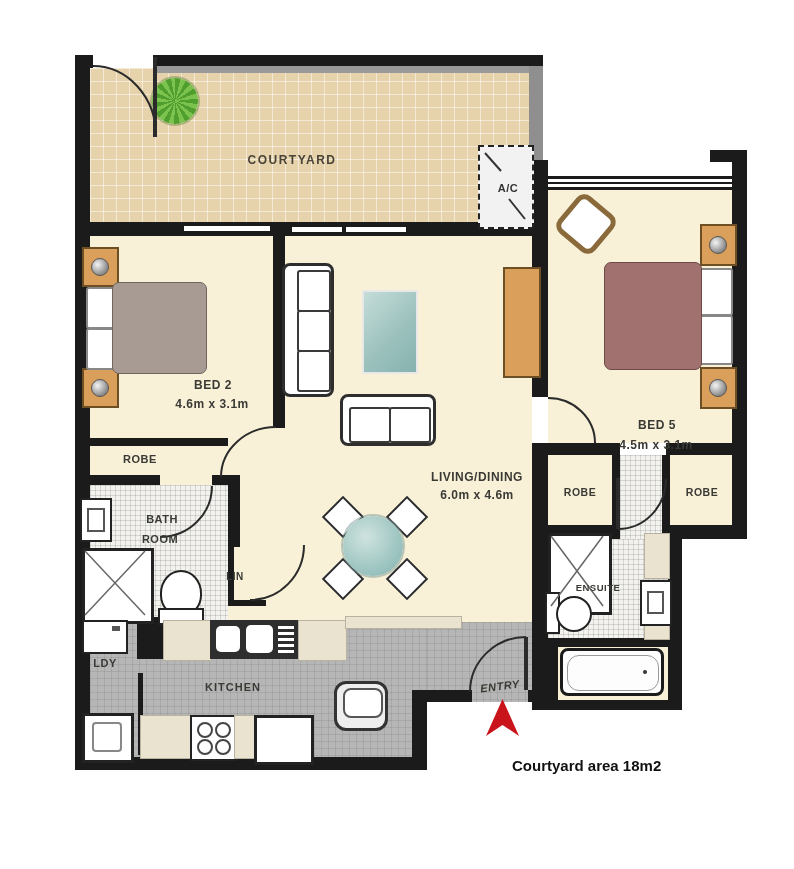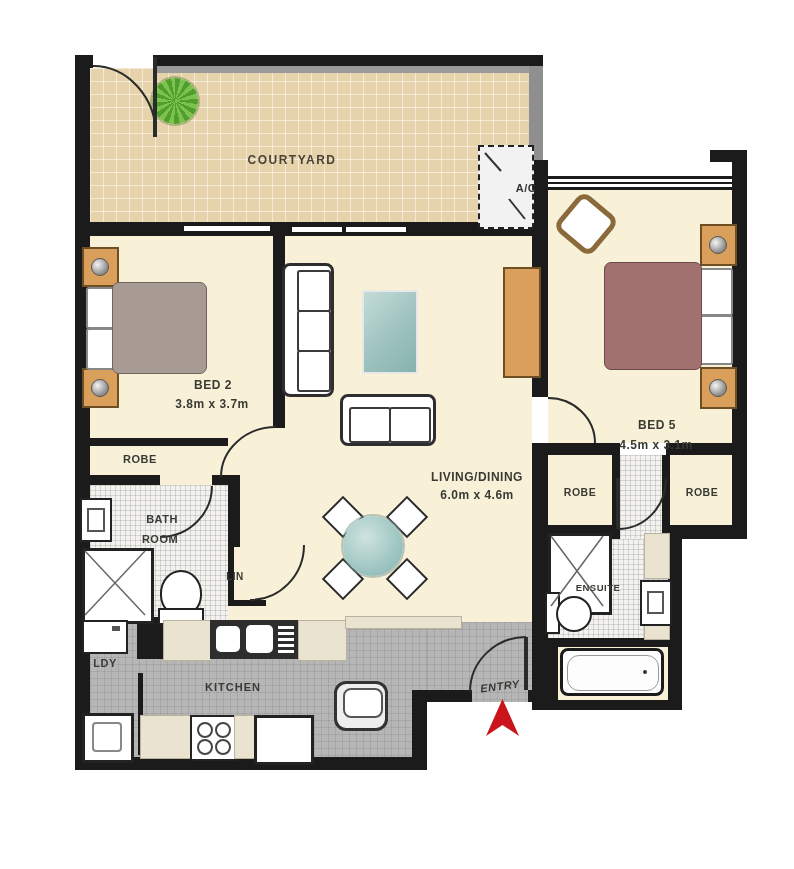--- a/index.html
+++ b/index.html
@@ -94,21 +94,21 @@
   <div class="w" style="left:75px;top:757px;width:352px;height:13px;"></div>
   <div class="w" style="left:412px;top:690px;width:15px;height:80px;"></div>
   <div class="w" style="left:420px;top:690px;width:52px;height:12px;"></div>
   <div class="w" style="left:528px;top:690px;width:14px;height:12px;"></div>
 
   <div class="abs" style="left:152px;top:78px;width:46px;height:46px;border-radius:50%;
               background:repeating-conic-gradient(#4f9e2e 0 14deg,#7cc24f 14deg 28deg);
               box-shadow:0 0 0 2px rgba(60,110,30,.35);"></div>
 
   <div class="abs" style="left:478px;top:145px;width:56px;height:84px;background:#f2f2f2;border:2px dashed #222;box-sizing:border-box;"></div>
-  <div class="lbl" style="left:526px;top:188px;font-size:11px;color:#333;">A/C</div>
+  <div class="lbl" style="left:508px;top:188px;font-size:11px;color:#333;">A/C</div>
 
   <div class="wood" style="left:82px;top:247px;width:33px;height:36px;">
     <div class="lamp" style="left:7px;top:9px;"></div>
   </div>
   <div class="wood" style="left:82px;top:368px;width:33px;height:36px;">
     <div class="lamp" style="left:7px;top:9px;"></div>
   </div>
   <div class="cushion" style="left:86px;top:287px;width:26px;height:38px;border-color:#888;"></div>
   <div class="cushion" style="left:86px;top:328px;width:26px;height:38px;border-color:#888;"></div>
   <div class="abs" style="left:112px;top:282px;width:93px;height:90px;background:#a89b94;border:1px solid #6f655f;border-radius:7px;"></div>
@@ -219,21 +219,21 @@
       <line x1="85" y1="551" x2="145" y2="615"></line>
       <line x1="145" y1="551" x2="85" y2="615"></line>
       <line x1="551" y1="536" x2="603" y2="606"></line>
       <line x1="603" y1="536" x2="551" y2="606"></line>
     </g>
   </svg>
 
   <div class="lbl" style="left:292px;top:160px;font-size:12px;color:#4a4438;letter-spacing:1.5px;">COURTYARD</div>
 
   <div class="lbl" style="left:213px;top:385px;font-size:12px;">BED 2</div>
-  <div class="lbl" style="left:212px;top:404px;font-size:12px;">3.8m x 3.7m</div>
+  <div class="lbl" style="left:212px;top:404px;font-size:12px;">4.6m x 3.1m</div>
 
   <div class="lbl" style="left:140px;top:459px;font-size:11px;">ROBE</div>
 
   <div class="lbl" style="left:162px;top:519px;font-size:11px;">BATH</div>
   <div class="lbl" style="left:160px;top:539px;font-size:11px;">ROOM</div>
 
   <div class="lbl" style="left:235px;top:576px;font-size:10px;text-align:right;">LIN</div>
 
   <div class="lbl" style="left:477px;top:477px;font-size:12px;">LIVING/DINING</div>
   <div class="lbl" style="left:477px;top:495px;font-size:12px;">6.0m x 4.6m</div>
@@ -244,15 +244,16 @@
   <div class="lbl" style="left:580px;top:492px;font-size:10.5px;">ROBE</div>
   <div class="lbl" style="left:702px;top:492px;font-size:10.5px;">ROBE</div>
 
   <div class="lbl" style="left:598px;top:587px;font-size:9.5px;">ENSUITE</div>
 
   <div class="lbl" style="left:105px;top:663px;font-size:11px;">LDY</div>
   <div class="lbl" style="left:233px;top:687px;font-size:11px;letter-spacing:1px;">KITCHEN</div>
   <div class="lbl" style="left:500px;top:686px;font-size:11px;font-style:italic;transform:translate(-50%,-50%) rotate(-7deg);">ENTRY</div>
 
   <div id="areas">
+    <div>Courtyard area 18m2</div>
   </div>
 
 </div>
 
 </body></html>

